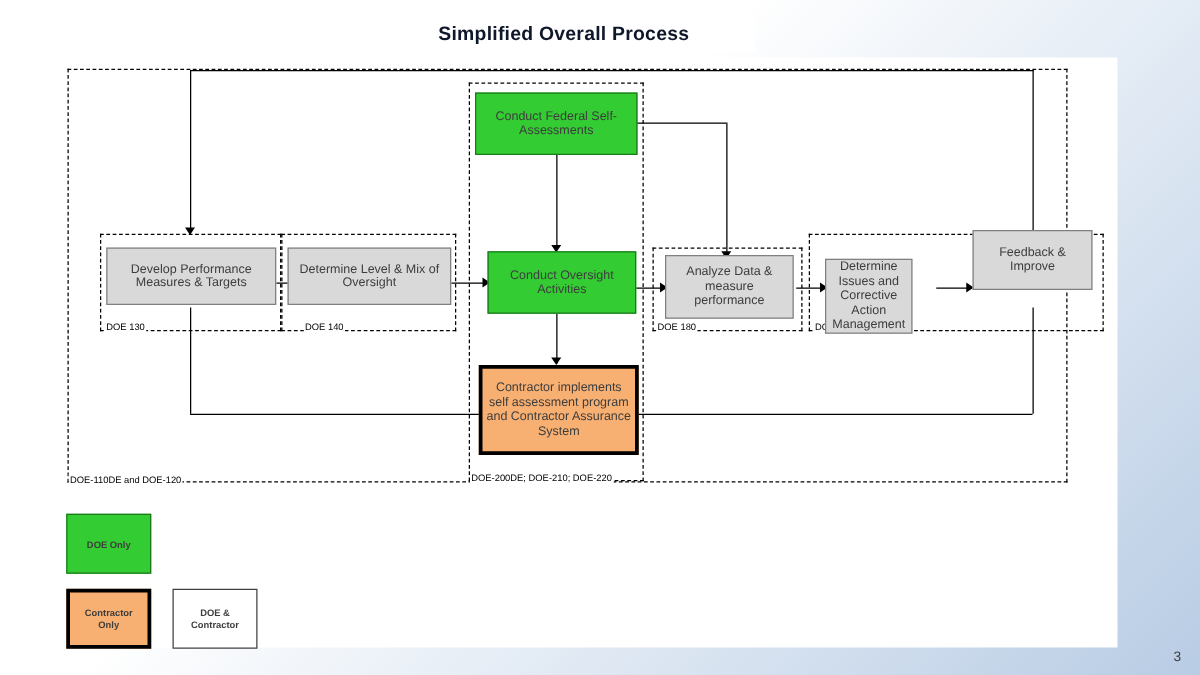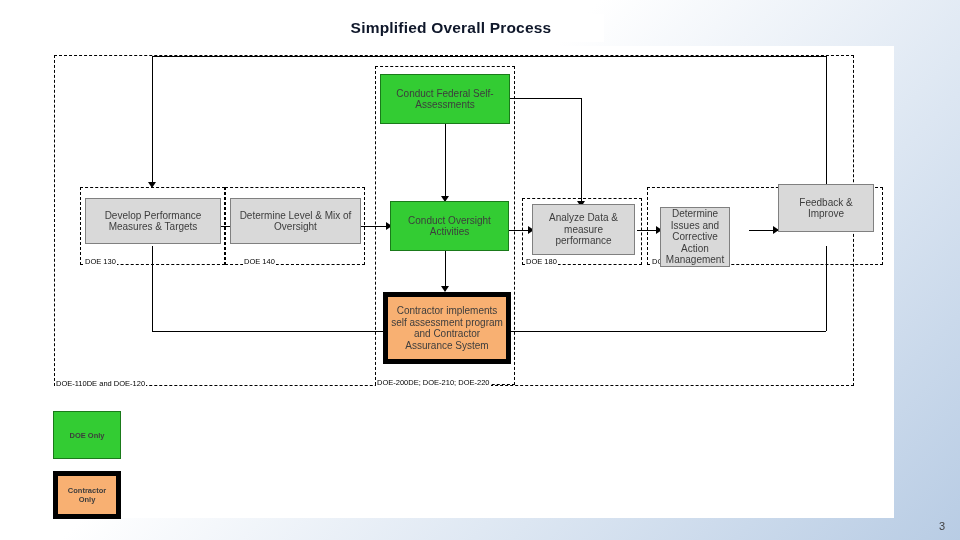--- a/index.html
+++ b/index.html
@@ -78,21 +78,21 @@
     border: 1px solid #1a7a1a;
     color: #3d3d3d;
   }
   .box.gray {
     background: #d9d9d9;
     border: 1px solid #808080;
     color: #3d3d3d;
   }
   .box.orange {
     background: #f8b072;
-    border: 5px solid #000000;
+    border: 3px solid #000000;
     color: #3d3d3d;
   }
   .box.white {
     background: #ffffff;
     border: 1px solid #404040;
     color: #3d3d3d;
   }
   .box .txt { display: block; width: 100%; }
 
   
@@ -227,17 +227,20 @@
     </div>
 
     <div class="legend-box box green" style="left:25px; top:365px; width:68px; height:48px; font-size:7.5px; font-weight:bold;">
       <span class="txt">DOE Only</span>
     </div>
 
     <div class="legend-box box orange" style="left:25px; top:425px; width:68px; height:48px; font-size:7.5px; font-weight:bold;">
       <span class="txt">Contractor Only</span>
     </div>
 
+    <div class="legend-box box white" style="left:110px; top:425px; width:68px; height:48px; font-size:7.5px; font-weight:bold;">
+      <span class="txt">DOE &amp; Contractor</span>
+    </div>
 
   </div>
 
   <div class="page-num">3</div>
 </div>
 
 </body></html>

